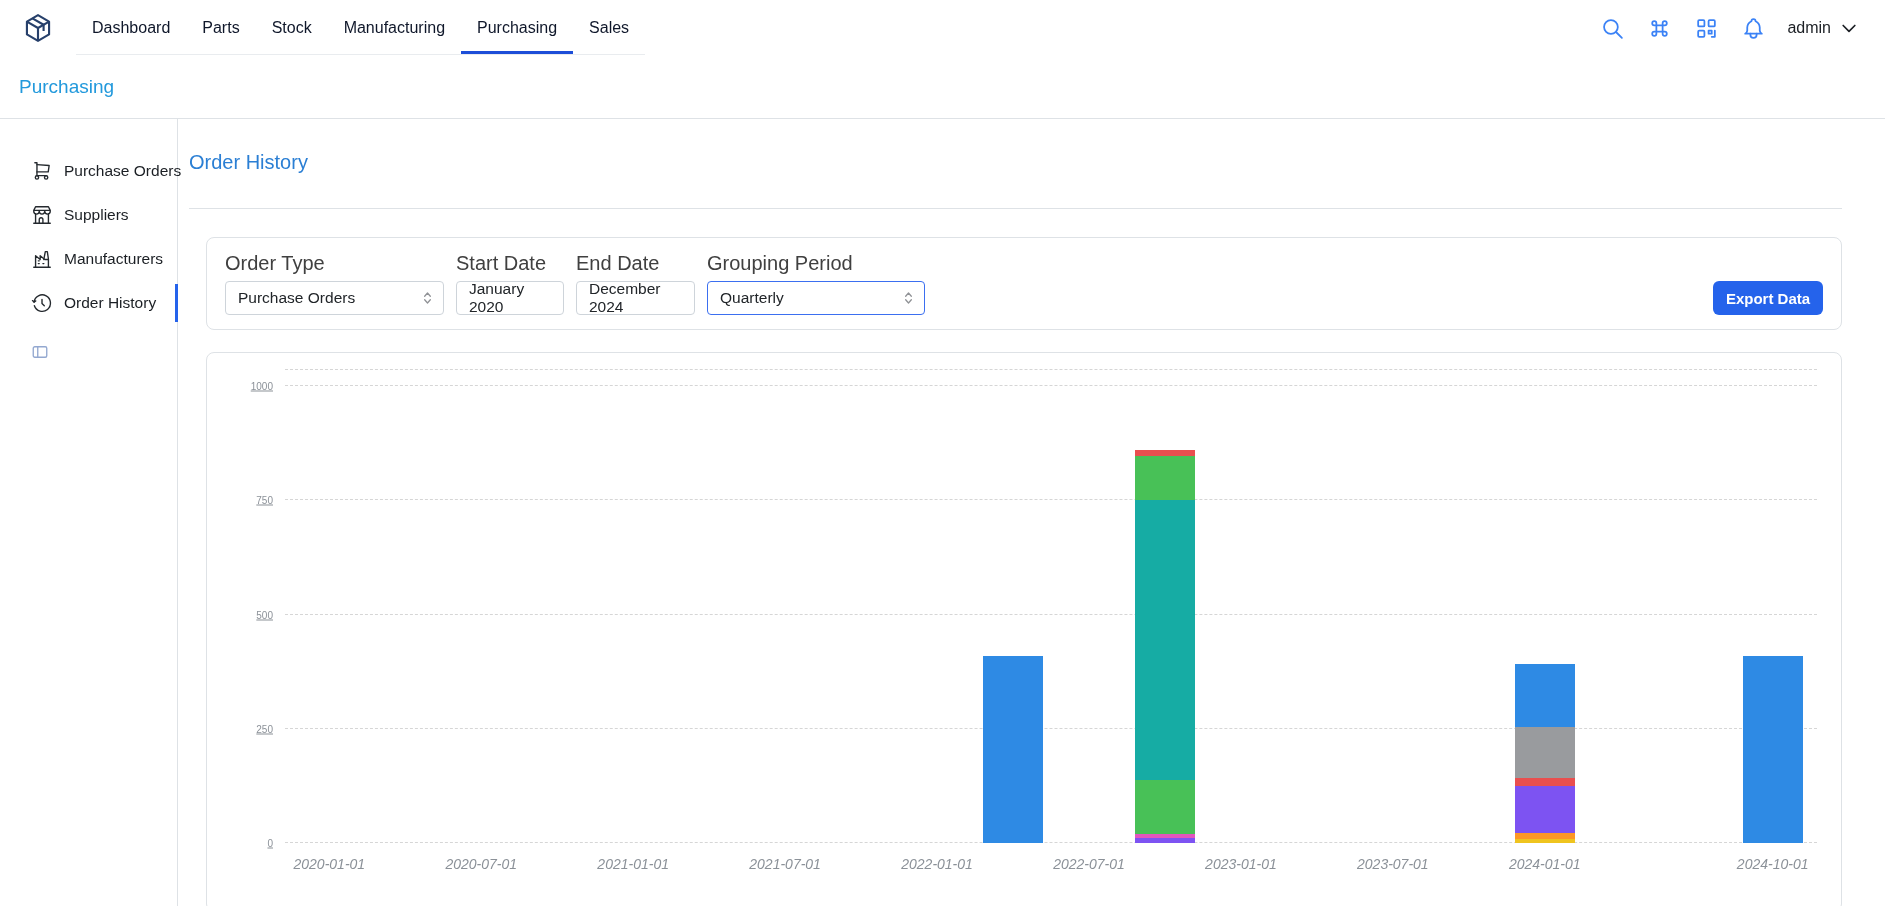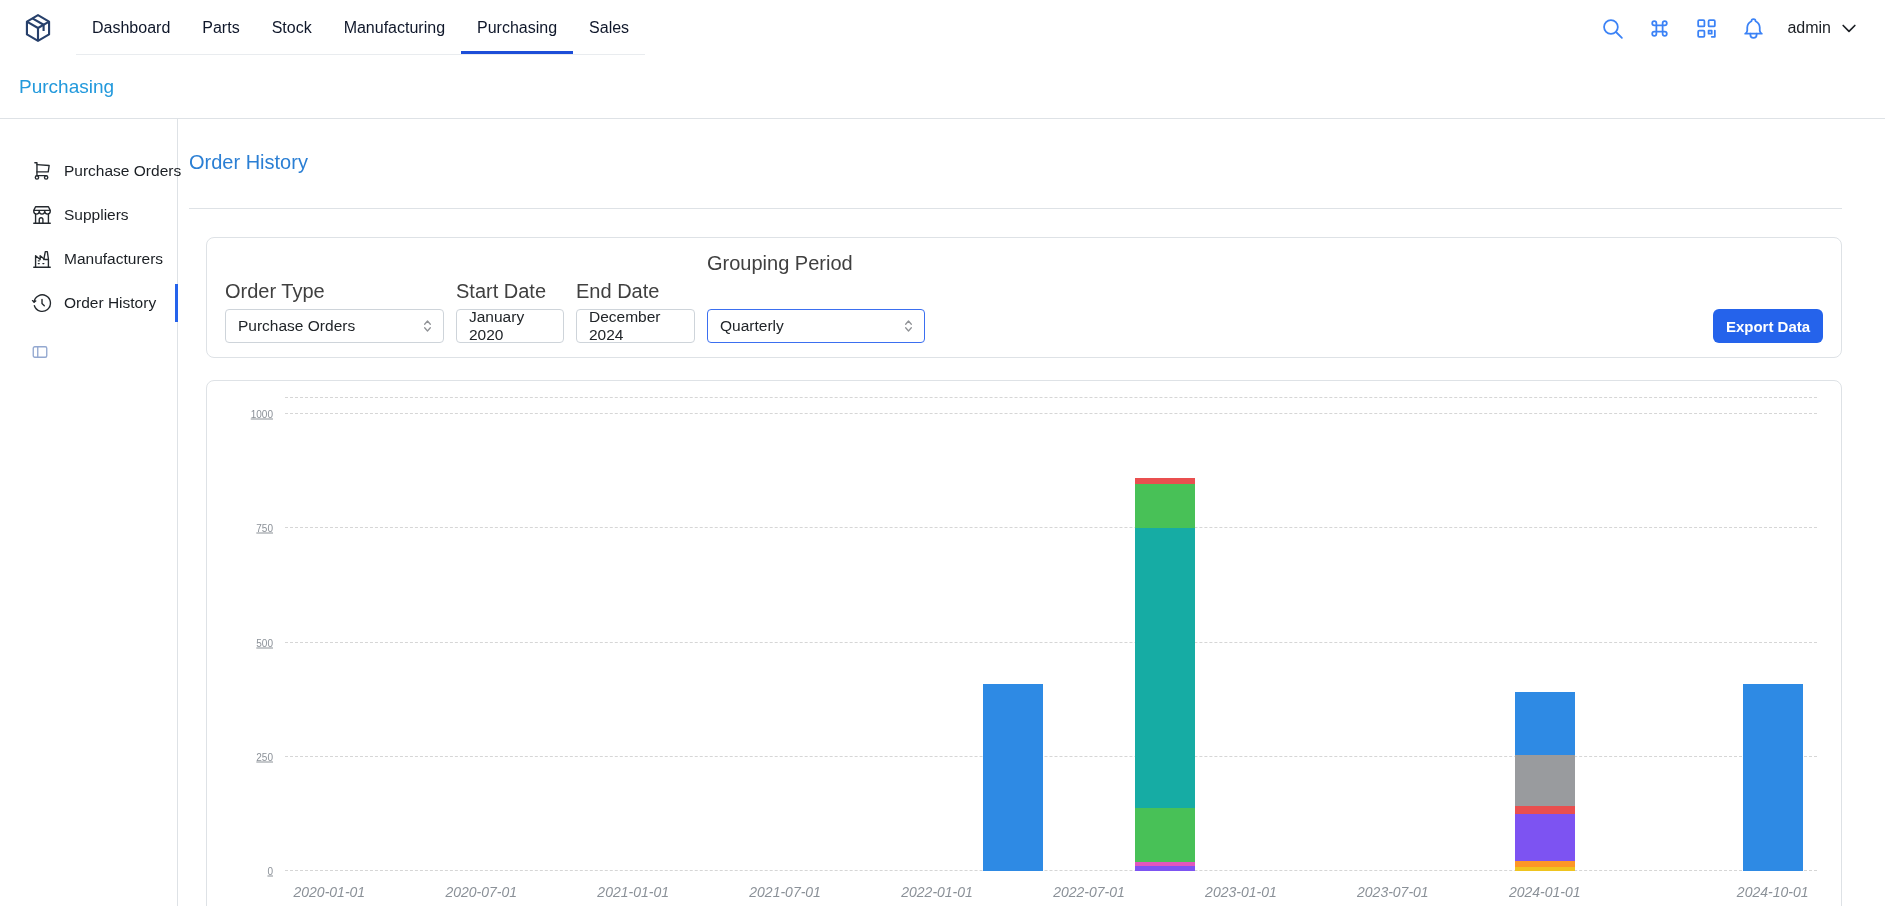--- a/index.html
+++ b/index.html
@@ -42,21 +42,21 @@
 
   
   .filter-card { margin: 28px 0 0 17px; border: 1px solid #dee2e6; border-radius: 8px;
     padding: 14px 18px; display: flex; gap: 12px; align-items: flex-end; }
   .field { display: flex; flex-direction: column; gap: 6px; }
   .field-label { font-size: 20px; color: #404040; }
   .control { position: relative; height: 34px; border: 1px solid #ced4da; border-radius: 4px;
     background: #fff; display: flex; align-items: center; padding: 0 12px; font-size: 15.5px;
     color: #212529; cursor: pointer; }
   .control.select { padding-right: 30px; }
-  .control.focused { border: 1.6px solid #3b6ff0; margin-top: 28px; }
+  .control.focused { border: 1.6px solid #3b6ff0; }
   .sel-chev { position: absolute; right: 7px; top: 50%; transform: translateY(-50%); }
   .sel-chev svg { width: 17px; height: 17px; display: block; }
   .w-ordertype { width: 219px; }
   .w-start { width: 108px; }
   .w-end { width: 119px; }
   .w-group { width: 218px; }
   .export-btn { margin-left: auto; width: 110px; height: 34px; background: #2563eb; color: #fff;
     border: none; border-radius: 6px; font-size: 15px; font-weight: 600; cursor: pointer;
     font-family: "Liberation Sans", sans-serif; }
 

